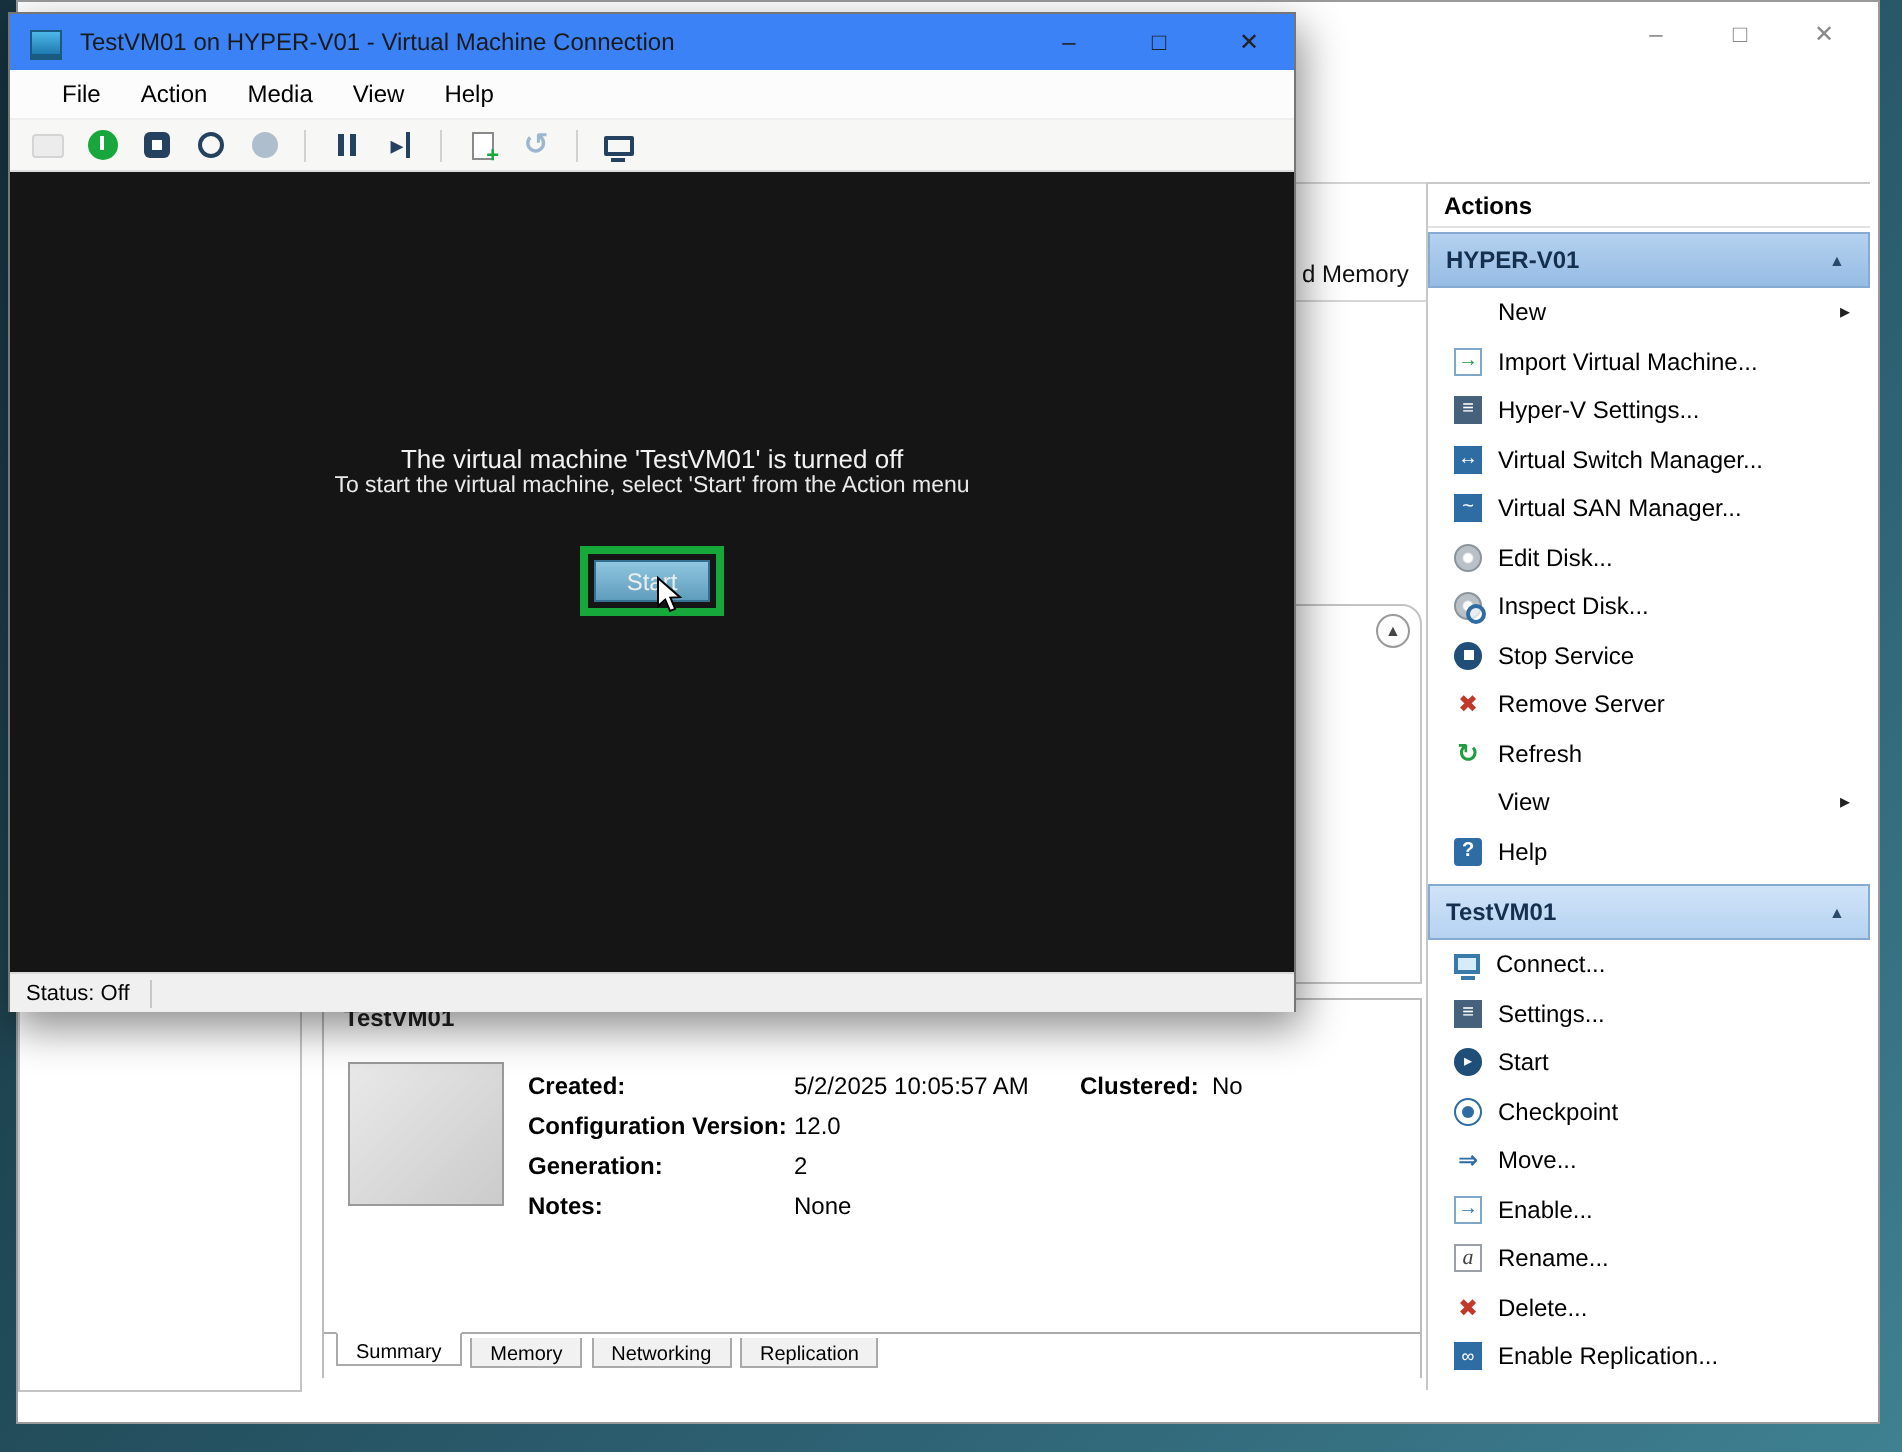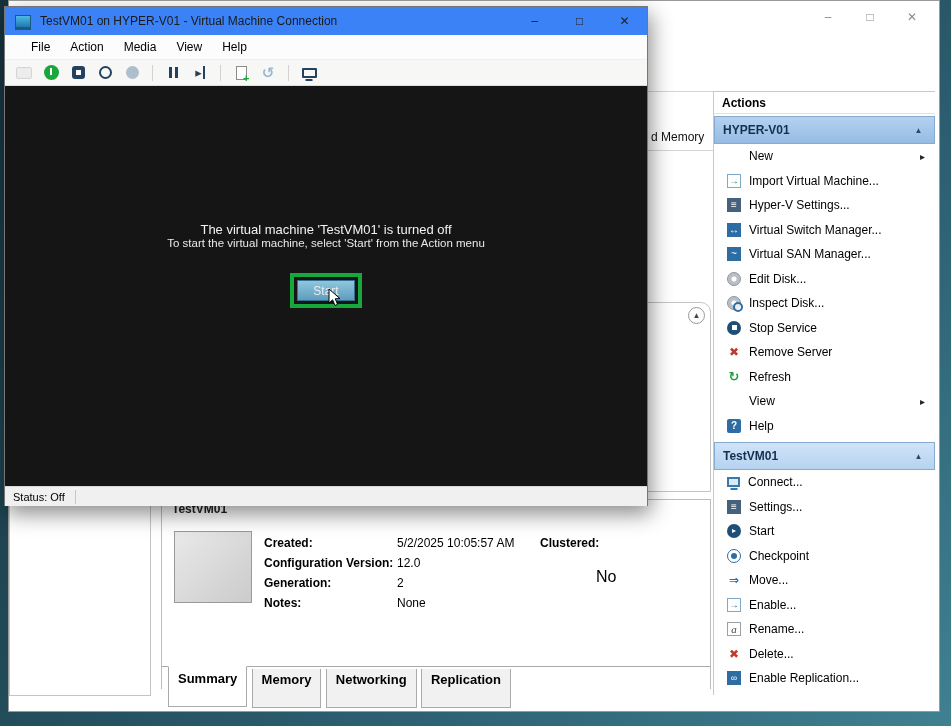--- a/index.html
+++ b/index.html
@@ -27,25 +27,25 @@
                   display:flex; align-items:center; justify-content:center;
                   font-size:8px; color:#444; }
   .details-panel { position:absolute; left:12px; top:407px; width:550px; height:190px;
                    border:1px solid #bcbcbc; background:#fff; }
   .dp-header { padding:2px 10px; font-weight:bold; font-size:12px; color:#222; }
   .dp-thumb { position:absolute; left:12px; top:31px; width:78px; height:72px;
               background:linear-gradient(135deg,#e9e9e9,#cbcbcb); border:1px solid #9a9a9a; }
   .dp-row { position:absolute; left:102px; display:flex; font-size:12px; height:16px; }
   .dp-label { font-weight:bold; width:133px; }
   .dp-label2 { font-weight:bold; position:absolute; left:378px; font-size:12px; }
-  .dp-value2 { position:absolute; left:434px; font-size:16px;margin-top:32px; }
+  .dp-value2 { position:absolute; left:444px; font-size:12px; }
   .dp-tabs { position:absolute; left:0; right:0; top:166px; height:24px;
              border-top:1px solid #aaa; padding-left:6px; background:#fff; }
-  .dp-tab { display:inline-block; margin-right:1px; padding:3px 9px 20px; font-size:13px;
-            border:1px solid #aaa; border-top:none; background:#f1f1f1; position:relative; top:0;font-weight:bold; }
+  .dp-tab { display:inline-block; margin-right:1px; padding:3px 9px 0; font-size:10px;
+            border:1px solid #aaa; border-top:none; background:#f1f1f1; position:relative; top:0; }
   .dp-tab.active { background:#fff; top:-1px; border-top:1px solid #fff; padding-top:4px; }
   .bl-panel { position:absolute; left:0; top:497px; width:142px; height:198px;
               background:#fff; border:1px solid #c4c4c4; }
 
   
   .actions-pane { position:absolute; top:90px; right:4px; width:222px; bottom:16px;
                   background:#fff; border-left:1px solid #c8c8c8; border-top:1px solid #c8c8c8;
                   overflow:hidden; }
   .actions-title { height:22px; line-height:22px; padding-left:8px; font-weight:bold;
                    font-size:12px; border-bottom:1px solid #e2e2e2; }

